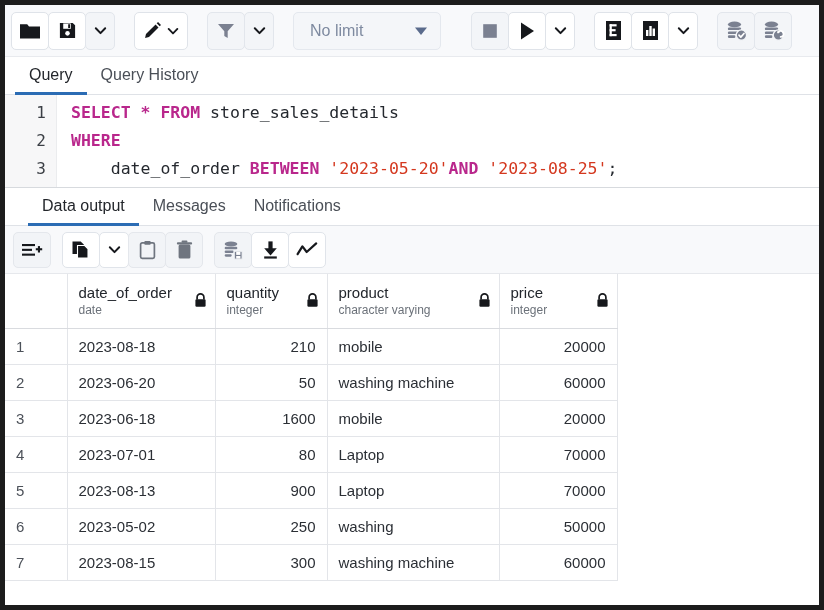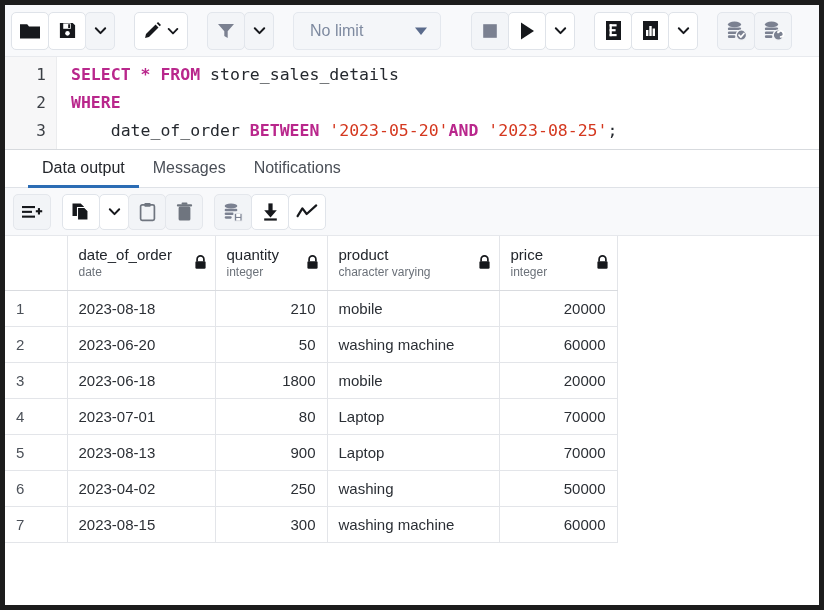--- a/index.html
+++ b/index.html
@@ -385,20 +385,28 @@
             <rect x="2.9" y="15.3" width="7.5" height="2.7" rx="1.2" fill="#7b8191"></rect>
             <circle cx="16.4" cy="15.1" r="5.2" fill="#7b8191" stroke="#f3f5f8" stroke-width="1.4"></circle>
             <path d="M18.6 16.9a3 3 0 1 0-2.6-4.3" stroke="#ffffff" stroke-width="1.6" fill="none" stroke-linecap="round"></path>
             <path d="M15.2 10.8l.7 2.2 2.2-.6z" fill="#ffffff"></path>
           </svg>
         </span>
       </div>
     </div>
   </div>
 
+  <div id="query-tabbar">
+    <div class="qtab active">
+      <span>Query</span>
+    </div>
+    <div class="qtab">
+      <span>Query History</span>
+    </div>
+  </div>
 
   <div id="sql-editor">
     <div id="sql-gutter">
       <div>1</div>
       <div>2</div>
       <div>3</div>
     </div>
     <div id="sql-code"><div><span class="kw">SELECT</span><span class="punct"> </span><span class="op">*</span><span class="punct"> </span><span class="kw">FROM</span><span class="punct"> </span><span class="ident">store_sales_details</span></div><div><span class="kw">WHERE</span></div><div><span class="punct">    </span><span class="ident">date_of_order</span><span class="punct"> </span><span class="kw">BETWEEN</span><span class="punct"> </span><span class="str">'2023-05-20'</span><span class="kw">AND</span><span class="punct"> </span><span class="str">'2023-08-25'</span><span class="punct">;</span></div></div>
   </div>
 
@@ -583,41 +591,41 @@
           <tr>
             <td class="rownum">2</td>
             <td>2023-06-20</td>
             <td class="numcell">50</td>
             <td>washing machine</td>
             <td class="numcell">60000</td>
           </tr>
           <tr>
             <td class="rownum">3</td>
             <td>2023-06-18</td>
-            <td class="numcell">1800</td>
+            <td class="numcell">1600</td>
             <td>mobile</td>
             <td class="numcell">20000</td>
           </tr>
           <tr>
             <td class="rownum">4</td>
             <td>2023-07-01</td>
             <td class="numcell">80</td>
             <td>Laptop</td>
             <td class="numcell">70000</td>
           </tr>
           <tr>
             <td class="rownum">5</td>
             <td>2023-08-13</td>
             <td class="numcell">900</td>
             <td>Laptop</td>
             <td class="numcell">70000</td>
           </tr>
           <tr>
             <td class="rownum">6</td>
-            <td>2023-04-02</td>
+            <td>2023-05-02</td>
             <td class="numcell">250</td>
             <td>washing</td>
             <td class="numcell">50000</td>
           </tr>
           <tr>
             <td class="rownum">7</td>
             <td>2023-08-15</td>
             <td class="numcell">300</td>
             <td>washing machine</td>
             <td class="numcell">60000</td>

